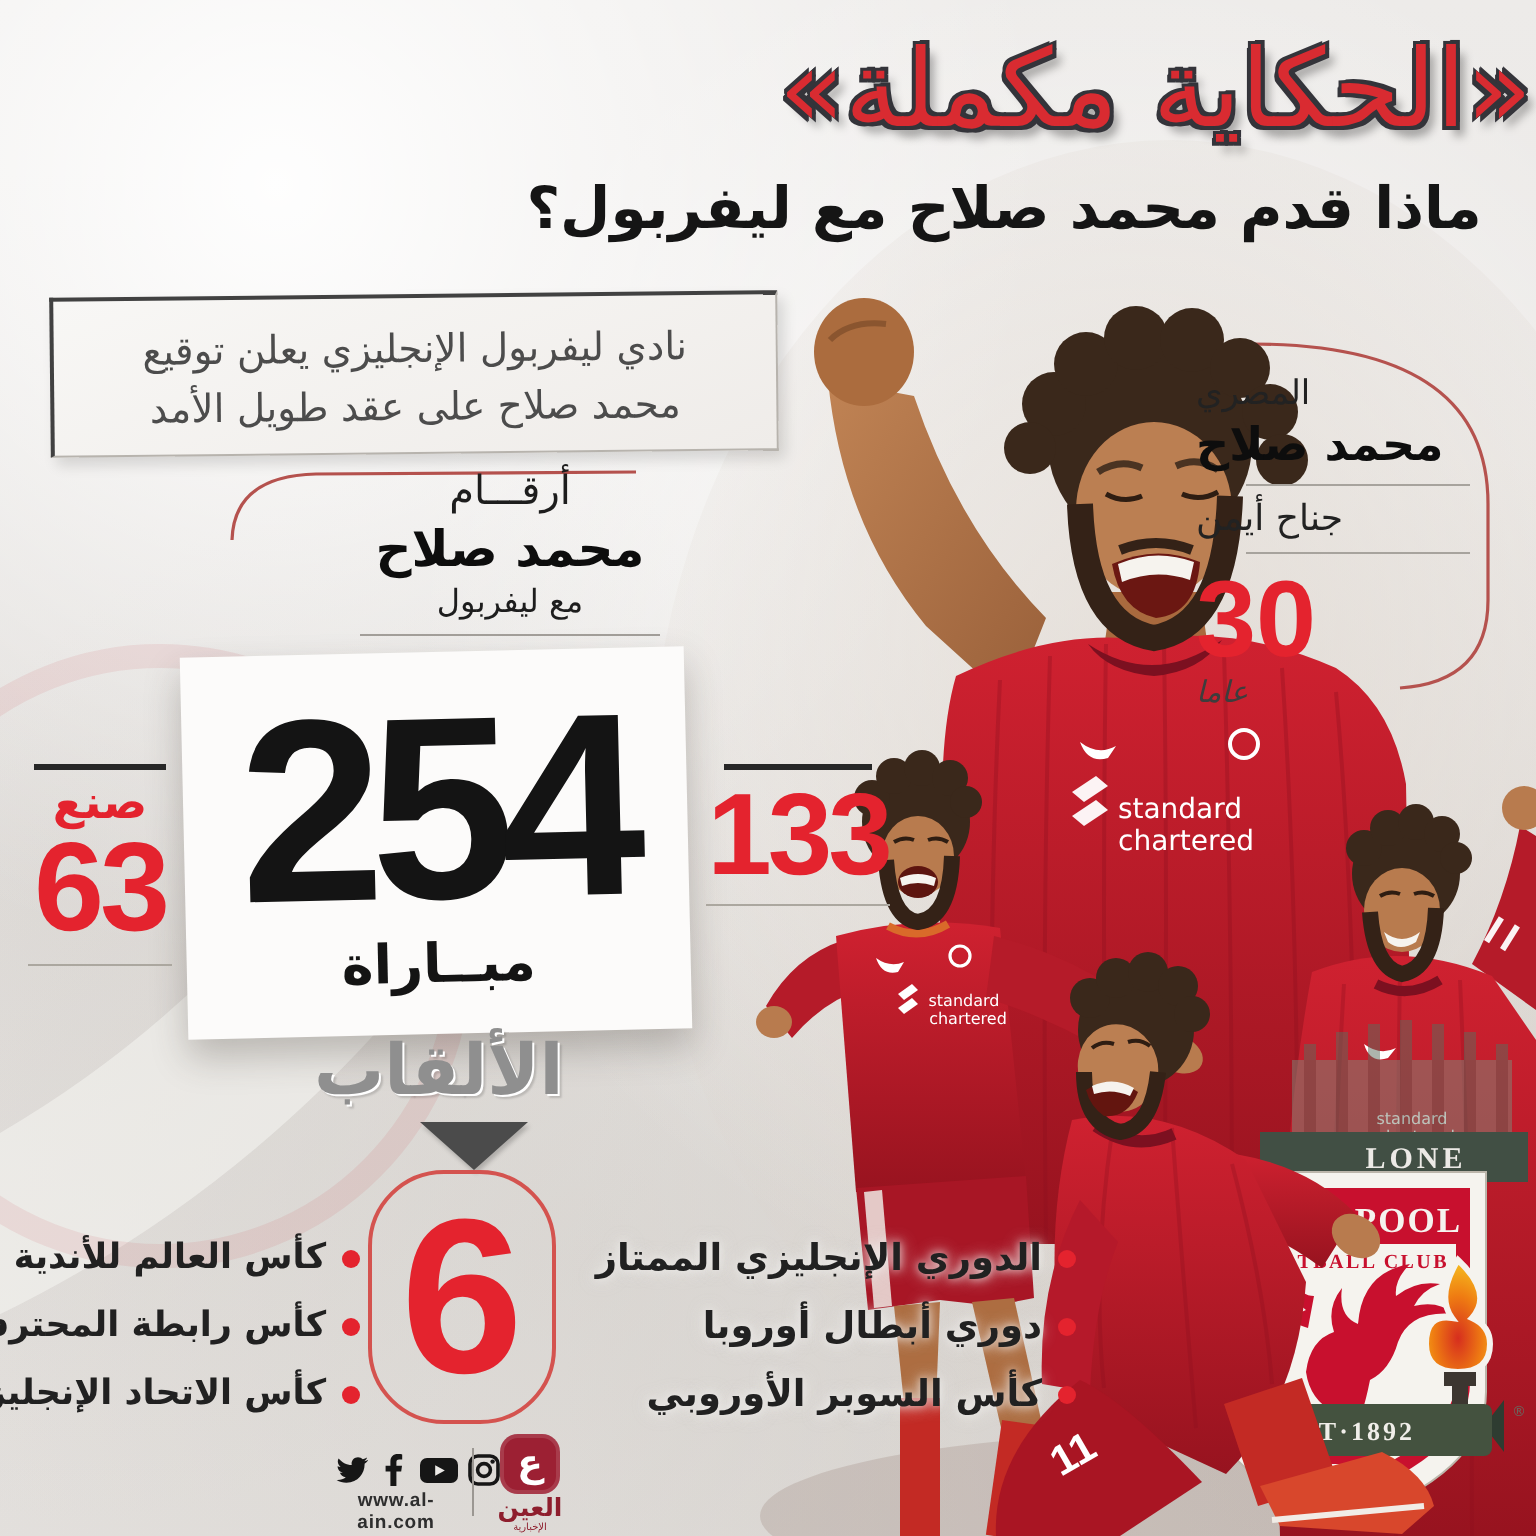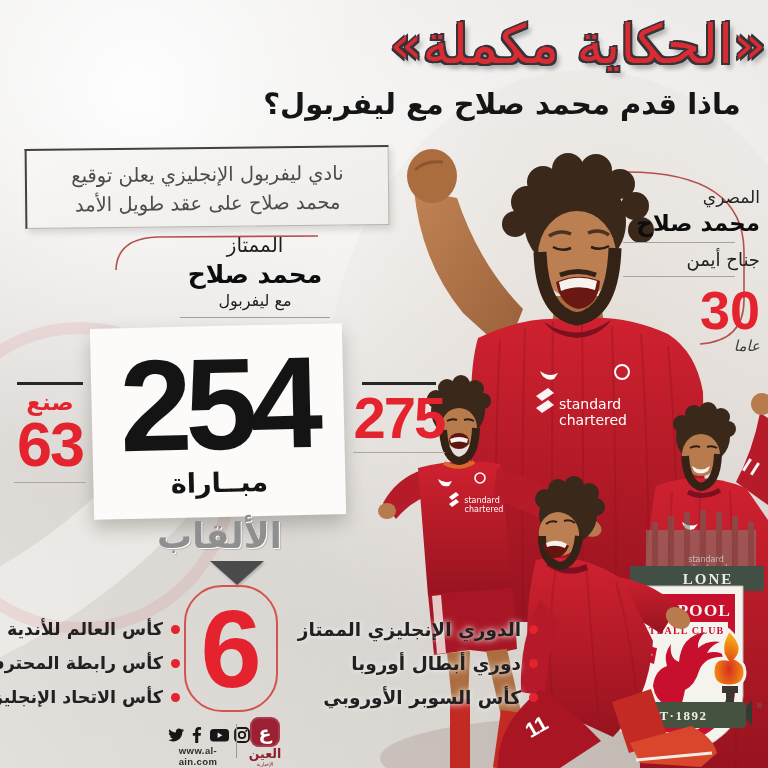--- a/index.html
+++ b/index.html
@@ -53,21 +53,21 @@
   .stat-botline{height:1px;background:#aba79f;margin:7px auto 0;}
   .stat-assists{left:6px;top:382px;width:88px;}
   .stat-assists .stat-topline{width:66px;}
   .stat-assists .stat-value{font-size:63px;}
   .stat-assists .stat-botline{width:72px;}
   .stat-goals{left:344px;top:382px;width:110px;}
   .stat-goals .stat-topline{width:74px;}
   .stat-goals .stat-value{font-size:58px;}
   .stat-goals .stat-botline{width:92px;}
   
-  .player-info{left:598px;top:187px;width:162px;text-align:right;}
+  .player-info{left:598px;top:187px;width:162px;text-align:left;}
   .pi-nat{font-size:17px;color:#222;}
   .pi-name{font-size:23px;font-weight:800;color:#0d0d0d;margin-top:3px;}
   .pi-line{width:112px;height:1px;background:#a7a39d;margin:6px auto;}
   .pi-pos{font-size:18px;color:#222;}
   .pi-age{font-family:"Liberation Sans",sans-serif;font-size:54px;font-weight:800;line-height:1;margin-top:2px;}
   .pi-unit{font-size:15px;color:#3d3d3d;font-style:italic;}
   
   .titles-heading{left:157px;top:516px;width:162px;text-align:left;
     font-size:35px;font-weight:800;color:#8f8f8f;
     text-shadow:1px 1px 0 #fff,2px 2px 1px rgba(0,0,0,.15);}
@@ -339,41 +339,41 @@
 
   <div class="abs rtl title">«الحكاية مكملة»</div>
   <div class="abs rtl subtitle">ماذا قدم محمد صلاح مع ليفربول؟</div>
 
   <div class="abs rtl announce">
     <div>نادي ليفربول الإنجليزي يعلن توقيع</div>
     <div>محمد صلاح على عقد طويل الأمد</div>
   </div>
 
   <div class="abs rtl stats-header">
-    <div class="sh-kicker">الممتاز</div>
+    <div class="sh-kicker">أرقـــام</div>
     <div class="sh-name">محمد صلاح</div>
     <div class="sh-sub">مع ليفربول</div>
     <div class="sh-line"></div>
   </div>
 
   <div class="abs panel-matches">
     <div class="matches-value">254</div>
     <div class="matches-label rtl">مبــاراة</div>
   </div>
 
   <div class="abs stat stat-assists" style="color:#e4232e;">
     <div class="stat-topline"></div>
     <div class="stat-label rtl">صنع</div>
     <div class="stat-value">63</div>
     <div class="stat-botline"></div>
   </div>
 
   <div class="abs stat stat-goals" style="color:#e4232e;">
     <div class="stat-topline"></div>
-    <div class="stat-value">275</div>
+    <div class="stat-value">133</div>
     <div class="stat-botline"></div>
   </div>
 
   <div class="abs rtl player-info">
     <div class="pi-nat">المصري</div>
     <div class="pi-name">محمد صلاح</div>
     <div class="pi-line"></div>
     <div class="pi-pos">جناح أيمن</div>
     <div class="pi-line"></div>
     <div class="pi-age" style="color:#e4232e;">30</div>

